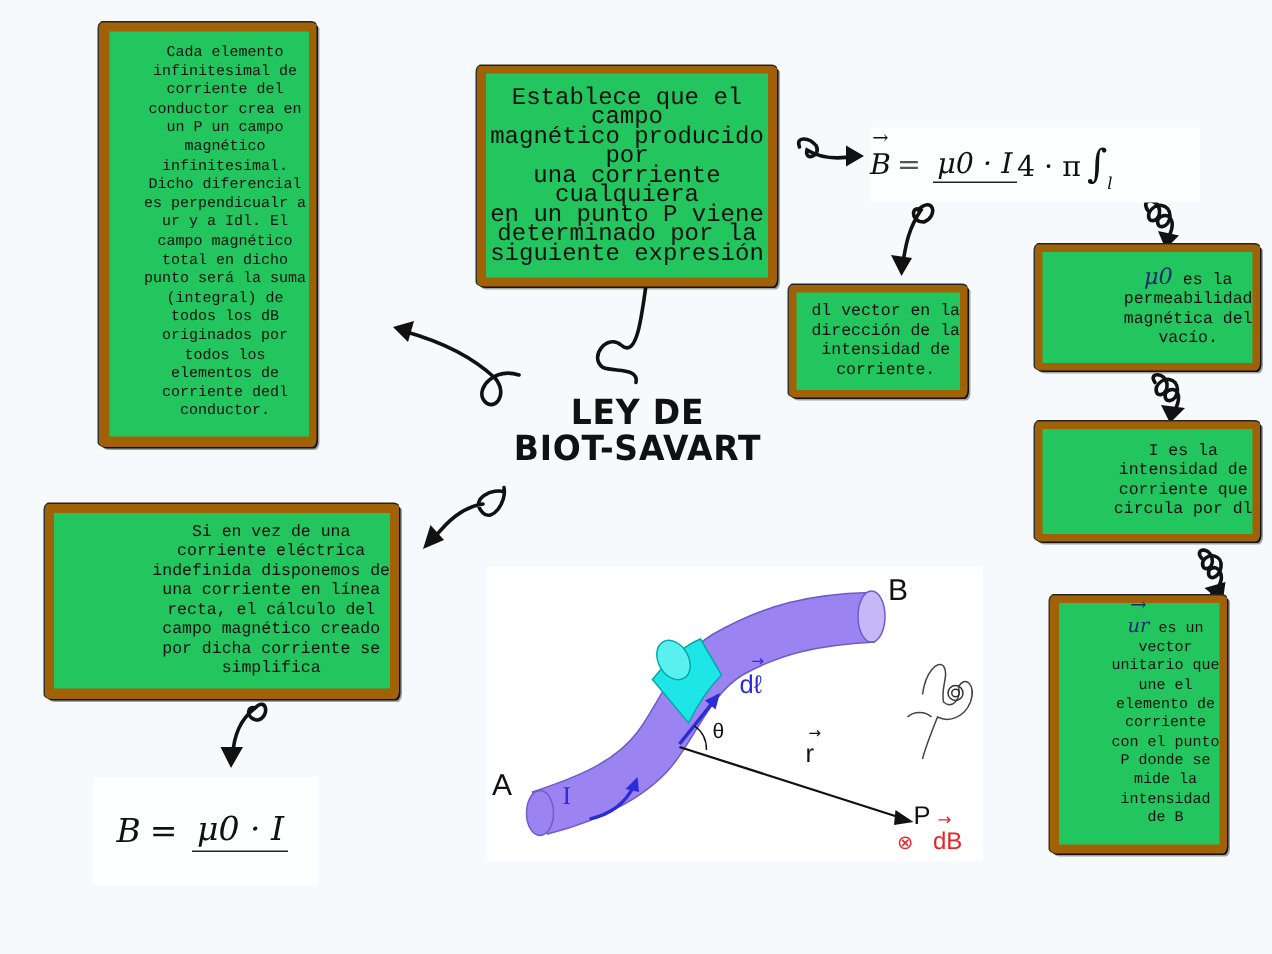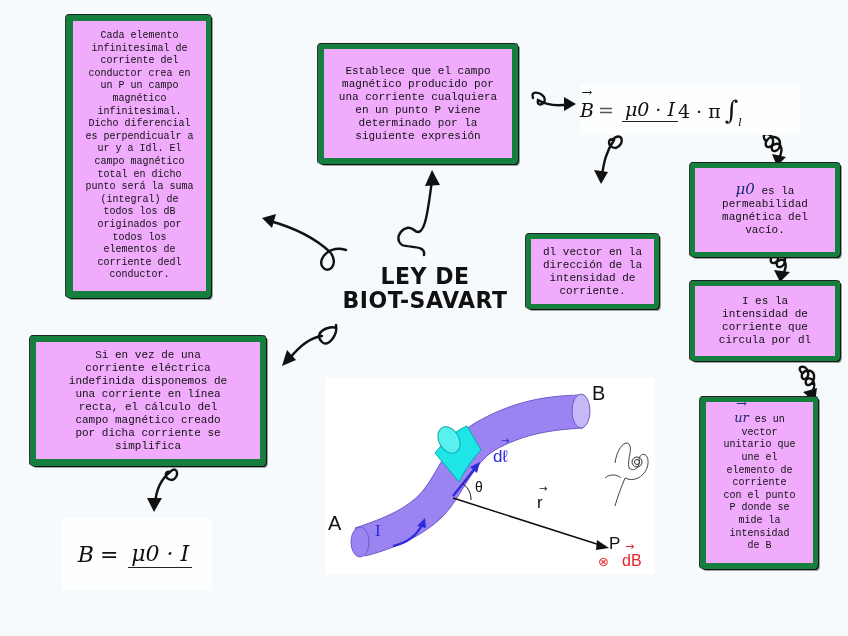--- a/index.html
+++ b/index.html
@@ -4,35 +4,35 @@
   <style>
     html, body { margin: 0; padding: 0; }
     body {
       width: 848px; height: 636px; position: relative; overflow: hidden;
       background: #f6fafc;
       font-family: "Liberation Mono", "DejaVu Sans Mono", monospace;
       color: #111;
     }
     .card {
       position: absolute;
-      background: #f0abfc;
-      border: 5px solid #15803d;
+      background: #22c55e;
+      border: 5px solid #a16207;
       box-shadow: 1px 1px 0 #111, -1px 0 0 #333, 0 -1px 0 #222, 2px 2px 0 rgba(0,0,0,0.35);
       border-radius: 2px 4px 3px 5px / 4px 2px 5px 3px;
       text-align: center;
       font-size: 10.5px;
       line-height: 12.8px;
       box-sizing: border-box;
-      display: flex; align-items: center; justify-content: center;
+      display: flex; align-items: center; justify-content: flex-end;
     }
     .card .txt { white-space: pre-line; }
     .card-top-left { left: 66px; top: 15px; width: 145px; height: 283px; padding: 4px 2px; font-size: 10px; line-height: 12.6px; border-width: 6px 5px 7px 7px; }
-    .card-top-center { left: 318px; top: 44px; width: 200px; height: 120px; font-size: 11px; line-height: 13px; border-width: 5px 6px 6px 6px; }
-    .card-dl { left: 526px; top: 190px; width: 133px; height: 75px; font-size: 11px; line-height: 13px; margin-top: 44px; }
-    .card-mu { left: 690px; top: 163px; width: 150px; height: 94px; font-size: 11px; line-height: 13px; }
+    .card-top-center { left: 318px; top: 44px; width: 200px; height: 147px; font-size: 16px; line-height: 13px; border-width: 5px 6px 6px 6px; }
+    .card-dl { left: 526px; top: 190px; width: 119px; height: 75px; font-size: 11px; line-height: 13px; }
+    .card-mu { left: 690px; top: 163px; width: 150px; height: 84px; font-size: 11px; line-height: 13px; }
     .card-I { left: 690px; top: 281px; width: 150px; height: 80px; font-size: 11px; line-height: 13px; }
     .card-ur { left: 700px; top: 397px; width: 118px; height: 172px; font-size: 10px; line-height: 12.6px; border-width: 5px 5px 6px 6px; }
     .card-bottom-left { left: 30px; top: 336px; width: 236px; height: 130px; font-size: 11px; line-height: 13px; border-width: 6px 6px 7px 6px; }
 
     .title {
       position: absolute; left: 330px; top: 265px; width: 190px;
       text-align: center; font-family: "DejaVu Sans", sans-serif;
       font-weight: 900; font-size: 22px; line-height: 23px; letter-spacing: 0.5px;
       transform: scaleY(1.05);
     }

